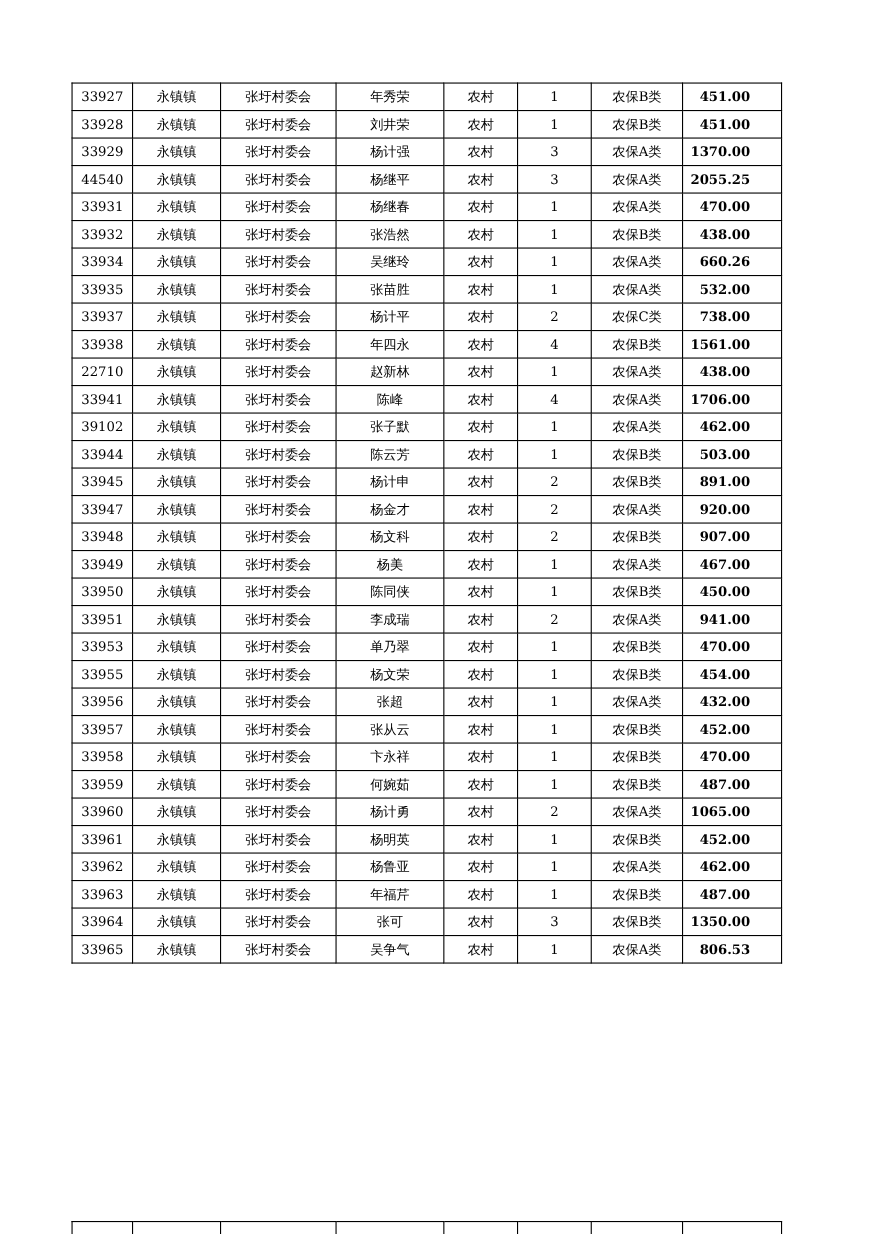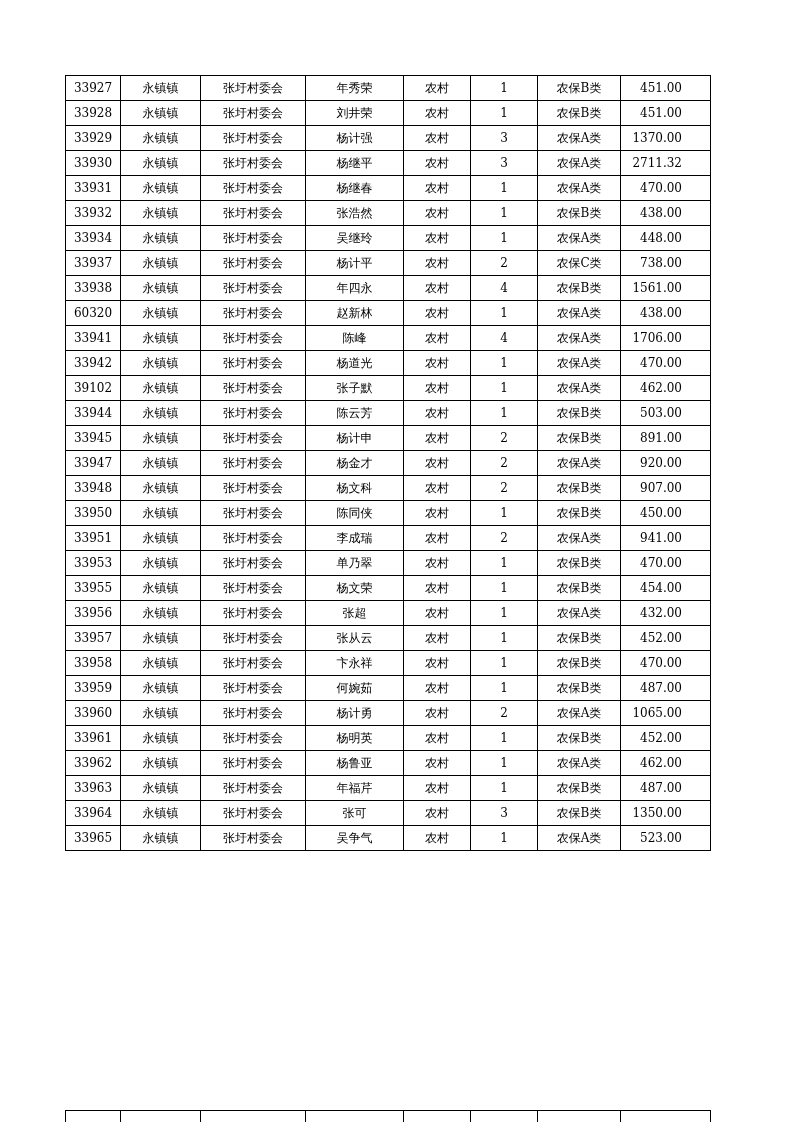--- a/index.html
+++ b/index.html
@@ -39,20 +39,21 @@
     font-size: 12px;
     line-height: 24px;
     color: #000000;
     text-align: center;
     white-space: nowrap;
     overflow: hidden;
   }
   td.col-7 {
     text-align: right;
     padding-right: 28px;
+    font-weight: bold;
   }
   .partial-table td {
     height: 25px;
     border-bottom: none;
   }
 </style>
 </head>
 <body>
 
 <div class="page">
@@ -93,28 +94,28 @@
           <td class="col-0">33929</td>
           <td class="col-1">永镇镇</td>
           <td class="col-2">张圩村委会</td>
           <td class="col-3">杨计强</td>
           <td class="col-4">农村</td>
           <td class="col-5">3</td>
           <td class="col-6">农保A类</td>
           <td class="col-7">1370.00</td>
         </tr>
         <tr>
-          <td class="col-0">33930</td>
+          <td class="col-0">44540</td>
           <td class="col-1">永镇镇</td>
           <td class="col-2">张圩村委会</td>
           <td class="col-3">杨继平</td>
           <td class="col-4">农村</td>
           <td class="col-5">3</td>
           <td class="col-6">农保A类</td>
-          <td class="col-7">2711.32</td>
+          <td class="col-7">2055.25</td>
         </tr>
         <tr>
           <td class="col-0">33931</td>
           <td class="col-1">永镇镇</td>
           <td class="col-2">张圩村委会</td>
           <td class="col-3">杨继春</td>
           <td class="col-4">农村</td>
           <td class="col-5">1</td>
           <td class="col-6">农保A类</td>
           <td class="col-7">470.00</td>
@@ -130,21 +131,31 @@
           <td class="col-7">438.00</td>
         </tr>
         <tr>
           <td class="col-0">33934</td>
           <td class="col-1">永镇镇</td>
           <td class="col-2">张圩村委会</td>
           <td class="col-3">吴继玲</td>
           <td class="col-4">农村</td>
           <td class="col-5">1</td>
           <td class="col-6">农保A类</td>
-          <td class="col-7">448.00</td>
+          <td class="col-7">660.26</td>
+        </tr>
+        <tr>
+          <td class="col-0">33935</td>
+          <td class="col-1">永镇镇</td>
+          <td class="col-2">张圩村委会</td>
+          <td class="col-3">张苗胜</td>
+          <td class="col-4">农村</td>
+          <td class="col-5">1</td>
+          <td class="col-6">农保A类</td>
+          <td class="col-7">532.00</td>
         </tr>
         <tr>
           <td class="col-0">33937</td>
           <td class="col-1">永镇镇</td>
           <td class="col-2">张圩村委会</td>
           <td class="col-3">杨计平</td>
           <td class="col-4">农村</td>
           <td class="col-5">2</td>
           <td class="col-6">农保C类</td>
           <td class="col-7">738.00</td>
@@ -153,238 +164,238 @@
           <td class="col-0">33938</td>
           <td class="col-1">永镇镇</td>
           <td class="col-2">张圩村委会</td>
           <td class="col-3">年四永</td>
           <td class="col-4">农村</td>
           <td class="col-5">4</td>
           <td class="col-6">农保B类</td>
           <td class="col-7">1561.00</td>
         </tr>
         <tr>
-          <td class="col-0">60320</td>
+          <td class="col-0">22710</td>
           <td class="col-1">永镇镇</td>
           <td class="col-2">张圩村委会</td>
           <td class="col-3">赵新林</td>
           <td class="col-4">农村</td>
           <td class="col-5">1</td>
           <td class="col-6">农保A类</td>
           <td class="col-7">438.00</td>
         </tr>
         <tr>
           <td class="col-0">33941</td>
           <td class="col-1">永镇镇</td>
           <td class="col-2">张圩村委会</td>
           <td class="col-3">陈峰</td>
           <td class="col-4">农村</td>
           <td class="col-5">4</td>
           <td class="col-6">农保A类</td>
           <td class="col-7">1706.00</td>
         </tr>
         <tr>
-          <td class="col-0">33942</td>
-          <td class="col-1">永镇镇</td>
-          <td class="col-2">张圩村委会</td>
-          <td class="col-3">杨道光</td>
-          <td class="col-4">农村</td>
-          <td class="col-5">1</td>
-          <td class="col-6">农保A类</td>
+          <td class="col-0">39102</td>
+          <td class="col-1">永镇镇</td>
+          <td class="col-2">张圩村委会</td>
+          <td class="col-3">张子默</td>
+          <td class="col-4">农村</td>
+          <td class="col-5">1</td>
+          <td class="col-6">农保A类</td>
+          <td class="col-7">462.00</td>
+        </tr>
+        <tr>
+          <td class="col-0">33944</td>
+          <td class="col-1">永镇镇</td>
+          <td class="col-2">张圩村委会</td>
+          <td class="col-3">陈云芳</td>
+          <td class="col-4">农村</td>
+          <td class="col-5">1</td>
+          <td class="col-6">农保B类</td>
+          <td class="col-7">503.00</td>
+        </tr>
+        <tr>
+          <td class="col-0">33945</td>
+          <td class="col-1">永镇镇</td>
+          <td class="col-2">张圩村委会</td>
+          <td class="col-3">杨计申</td>
+          <td class="col-4">农村</td>
+          <td class="col-5">2</td>
+          <td class="col-6">农保B类</td>
+          <td class="col-7">891.00</td>
+        </tr>
+        <tr>
+          <td class="col-0">33947</td>
+          <td class="col-1">永镇镇</td>
+          <td class="col-2">张圩村委会</td>
+          <td class="col-3">杨金才</td>
+          <td class="col-4">农村</td>
+          <td class="col-5">2</td>
+          <td class="col-6">农保A类</td>
+          <td class="col-7">920.00</td>
+        </tr>
+        <tr>
+          <td class="col-0">33948</td>
+          <td class="col-1">永镇镇</td>
+          <td class="col-2">张圩村委会</td>
+          <td class="col-3">杨文科</td>
+          <td class="col-4">农村</td>
+          <td class="col-5">2</td>
+          <td class="col-6">农保B类</td>
+          <td class="col-7">907.00</td>
+        </tr>
+        <tr>
+          <td class="col-0">33949</td>
+          <td class="col-1">永镇镇</td>
+          <td class="col-2">张圩村委会</td>
+          <td class="col-3">杨美</td>
+          <td class="col-4">农村</td>
+          <td class="col-5">1</td>
+          <td class="col-6">农保A类</td>
+          <td class="col-7">467.00</td>
+        </tr>
+        <tr>
+          <td class="col-0">33950</td>
+          <td class="col-1">永镇镇</td>
+          <td class="col-2">张圩村委会</td>
+          <td class="col-3">陈同侠</td>
+          <td class="col-4">农村</td>
+          <td class="col-5">1</td>
+          <td class="col-6">农保B类</td>
+          <td class="col-7">450.00</td>
+        </tr>
+        <tr>
+          <td class="col-0">33951</td>
+          <td class="col-1">永镇镇</td>
+          <td class="col-2">张圩村委会</td>
+          <td class="col-3">李成瑞</td>
+          <td class="col-4">农村</td>
+          <td class="col-5">2</td>
+          <td class="col-6">农保A类</td>
+          <td class="col-7">941.00</td>
+        </tr>
+        <tr>
+          <td class="col-0">33953</td>
+          <td class="col-1">永镇镇</td>
+          <td class="col-2">张圩村委会</td>
+          <td class="col-3">单乃翠</td>
+          <td class="col-4">农村</td>
+          <td class="col-5">1</td>
+          <td class="col-6">农保B类</td>
           <td class="col-7">470.00</td>
         </tr>
         <tr>
-          <td class="col-0">39102</td>
-          <td class="col-1">永镇镇</td>
-          <td class="col-2">张圩村委会</td>
-          <td class="col-3">张子默</td>
+          <td class="col-0">33955</td>
+          <td class="col-1">永镇镇</td>
+          <td class="col-2">张圩村委会</td>
+          <td class="col-3">杨文荣</td>
+          <td class="col-4">农村</td>
+          <td class="col-5">1</td>
+          <td class="col-6">农保B类</td>
+          <td class="col-7">454.00</td>
+        </tr>
+        <tr>
+          <td class="col-0">33956</td>
+          <td class="col-1">永镇镇</td>
+          <td class="col-2">张圩村委会</td>
+          <td class="col-3">张超</td>
+          <td class="col-4">农村</td>
+          <td class="col-5">1</td>
+          <td class="col-6">农保A类</td>
+          <td class="col-7">432.00</td>
+        </tr>
+        <tr>
+          <td class="col-0">33957</td>
+          <td class="col-1">永镇镇</td>
+          <td class="col-2">张圩村委会</td>
+          <td class="col-3">张从云</td>
+          <td class="col-4">农村</td>
+          <td class="col-5">1</td>
+          <td class="col-6">农保B类</td>
+          <td class="col-7">452.00</td>
+        </tr>
+        <tr>
+          <td class="col-0">33958</td>
+          <td class="col-1">永镇镇</td>
+          <td class="col-2">张圩村委会</td>
+          <td class="col-3">卞永祥</td>
+          <td class="col-4">农村</td>
+          <td class="col-5">1</td>
+          <td class="col-6">农保B类</td>
+          <td class="col-7">470.00</td>
+        </tr>
+        <tr>
+          <td class="col-0">33959</td>
+          <td class="col-1">永镇镇</td>
+          <td class="col-2">张圩村委会</td>
+          <td class="col-3">何婉茹</td>
+          <td class="col-4">农村</td>
+          <td class="col-5">1</td>
+          <td class="col-6">农保B类</td>
+          <td class="col-7">487.00</td>
+        </tr>
+        <tr>
+          <td class="col-0">33960</td>
+          <td class="col-1">永镇镇</td>
+          <td class="col-2">张圩村委会</td>
+          <td class="col-3">杨计勇</td>
+          <td class="col-4">农村</td>
+          <td class="col-5">2</td>
+          <td class="col-6">农保A类</td>
+          <td class="col-7">1065.00</td>
+        </tr>
+        <tr>
+          <td class="col-0">33961</td>
+          <td class="col-1">永镇镇</td>
+          <td class="col-2">张圩村委会</td>
+          <td class="col-3">杨明英</td>
+          <td class="col-4">农村</td>
+          <td class="col-5">1</td>
+          <td class="col-6">农保B类</td>
+          <td class="col-7">452.00</td>
+        </tr>
+        <tr>
+          <td class="col-0">33962</td>
+          <td class="col-1">永镇镇</td>
+          <td class="col-2">张圩村委会</td>
+          <td class="col-3">杨鲁亚</td>
           <td class="col-4">农村</td>
           <td class="col-5">1</td>
           <td class="col-6">农保A类</td>
           <td class="col-7">462.00</td>
         </tr>
         <tr>
-          <td class="col-0">33944</td>
-          <td class="col-1">永镇镇</td>
-          <td class="col-2">张圩村委会</td>
-          <td class="col-3">陈云芳</td>
-          <td class="col-4">农村</td>
-          <td class="col-5">1</td>
-          <td class="col-6">农保B类</td>
-          <td class="col-7">503.00</td>
-        </tr>
-        <tr>
-          <td class="col-0">33945</td>
-          <td class="col-1">永镇镇</td>
-          <td class="col-2">张圩村委会</td>
-          <td class="col-3">杨计申</td>
-          <td class="col-4">农村</td>
-          <td class="col-5">2</td>
-          <td class="col-6">农保B类</td>
-          <td class="col-7">891.00</td>
-        </tr>
-        <tr>
-          <td class="col-0">33947</td>
-          <td class="col-1">永镇镇</td>
-          <td class="col-2">张圩村委会</td>
-          <td class="col-3">杨金才</td>
-          <td class="col-4">农村</td>
-          <td class="col-5">2</td>
-          <td class="col-6">农保A类</td>
-          <td class="col-7">920.00</td>
-        </tr>
-        <tr>
-          <td class="col-0">33948</td>
-          <td class="col-1">永镇镇</td>
-          <td class="col-2">张圩村委会</td>
-          <td class="col-3">杨文科</td>
-          <td class="col-4">农村</td>
-          <td class="col-5">2</td>
-          <td class="col-6">农保B类</td>
-          <td class="col-7">907.00</td>
-        </tr>
-        <tr>
-          <td class="col-0">33950</td>
-          <td class="col-1">永镇镇</td>
-          <td class="col-2">张圩村委会</td>
-          <td class="col-3">陈同侠</td>
-          <td class="col-4">农村</td>
-          <td class="col-5">1</td>
-          <td class="col-6">农保B类</td>
-          <td class="col-7">450.00</td>
-        </tr>
-        <tr>
-          <td class="col-0">33951</td>
-          <td class="col-1">永镇镇</td>
-          <td class="col-2">张圩村委会</td>
-          <td class="col-3">李成瑞</td>
-          <td class="col-4">农村</td>
-          <td class="col-5">2</td>
-          <td class="col-6">农保A类</td>
-          <td class="col-7">941.00</td>
-        </tr>
-        <tr>
-          <td class="col-0">33953</td>
-          <td class="col-1">永镇镇</td>
-          <td class="col-2">张圩村委会</td>
-          <td class="col-3">单乃翠</td>
-          <td class="col-4">农村</td>
-          <td class="col-5">1</td>
-          <td class="col-6">农保B类</td>
-          <td class="col-7">470.00</td>
-        </tr>
-        <tr>
-          <td class="col-0">33955</td>
-          <td class="col-1">永镇镇</td>
-          <td class="col-2">张圩村委会</td>
-          <td class="col-3">杨文荣</td>
-          <td class="col-4">农村</td>
-          <td class="col-5">1</td>
-          <td class="col-6">农保B类</td>
-          <td class="col-7">454.00</td>
-        </tr>
-        <tr>
-          <td class="col-0">33956</td>
-          <td class="col-1">永镇镇</td>
-          <td class="col-2">张圩村委会</td>
-          <td class="col-3">张超</td>
-          <td class="col-4">农村</td>
-          <td class="col-5">1</td>
-          <td class="col-6">农保A类</td>
-          <td class="col-7">432.00</td>
-        </tr>
-        <tr>
-          <td class="col-0">33957</td>
-          <td class="col-1">永镇镇</td>
-          <td class="col-2">张圩村委会</td>
-          <td class="col-3">张从云</td>
-          <td class="col-4">农村</td>
-          <td class="col-5">1</td>
-          <td class="col-6">农保B类</td>
-          <td class="col-7">452.00</td>
-        </tr>
-        <tr>
-          <td class="col-0">33958</td>
-          <td class="col-1">永镇镇</td>
-          <td class="col-2">张圩村委会</td>
-          <td class="col-3">卞永祥</td>
-          <td class="col-4">农村</td>
-          <td class="col-5">1</td>
-          <td class="col-6">农保B类</td>
-          <td class="col-7">470.00</td>
-        </tr>
-        <tr>
-          <td class="col-0">33959</td>
-          <td class="col-1">永镇镇</td>
-          <td class="col-2">张圩村委会</td>
-          <td class="col-3">何婉茹</td>
+          <td class="col-0">33963</td>
+          <td class="col-1">永镇镇</td>
+          <td class="col-2">张圩村委会</td>
+          <td class="col-3">年福芹</td>
           <td class="col-4">农村</td>
           <td class="col-5">1</td>
           <td class="col-6">农保B类</td>
           <td class="col-7">487.00</td>
         </tr>
         <tr>
-          <td class="col-0">33960</td>
-          <td class="col-1">永镇镇</td>
-          <td class="col-2">张圩村委会</td>
-          <td class="col-3">杨计勇</td>
-          <td class="col-4">农村</td>
-          <td class="col-5">2</td>
-          <td class="col-6">农保A类</td>
-          <td class="col-7">1065.00</td>
-        </tr>
-        <tr>
-          <td class="col-0">33961</td>
-          <td class="col-1">永镇镇</td>
-          <td class="col-2">张圩村委会</td>
-          <td class="col-3">杨明英</td>
-          <td class="col-4">农村</td>
-          <td class="col-5">1</td>
-          <td class="col-6">农保B类</td>
-          <td class="col-7">452.00</td>
-        </tr>
-        <tr>
-          <td class="col-0">33962</td>
-          <td class="col-1">永镇镇</td>
-          <td class="col-2">张圩村委会</td>
-          <td class="col-3">杨鲁亚</td>
-          <td class="col-4">农村</td>
-          <td class="col-5">1</td>
-          <td class="col-6">农保A类</td>
-          <td class="col-7">462.00</td>
-        </tr>
-        <tr>
-          <td class="col-0">33963</td>
-          <td class="col-1">永镇镇</td>
-          <td class="col-2">张圩村委会</td>
-          <td class="col-3">年福芹</td>
-          <td class="col-4">农村</td>
-          <td class="col-5">1</td>
-          <td class="col-6">农保B类</td>
-          <td class="col-7">487.00</td>
-        </tr>
-        <tr>
           <td class="col-0">33964</td>
           <td class="col-1">永镇镇</td>
           <td class="col-2">张圩村委会</td>
           <td class="col-3">张可</td>
           <td class="col-4">农村</td>
           <td class="col-5">3</td>
           <td class="col-6">农保B类</td>
           <td class="col-7">1350.00</td>
         </tr>
         <tr>
           <td class="col-0">33965</td>
           <td class="col-1">永镇镇</td>
           <td class="col-2">张圩村委会</td>
           <td class="col-3">吴争气</td>
           <td class="col-4">农村</td>
           <td class="col-5">1</td>
           <td class="col-6">农保A类</td>
-          <td class="col-7">523.00</td>
+          <td class="col-7">806.53</td>
         </tr>
       </tbody>
   </table>
 
   <table class="partial-table">
     <colgroup>
       <col style="width:55px">
       <col style="width:80px">
       <col style="width:105px">
       <col style="width:98px">

